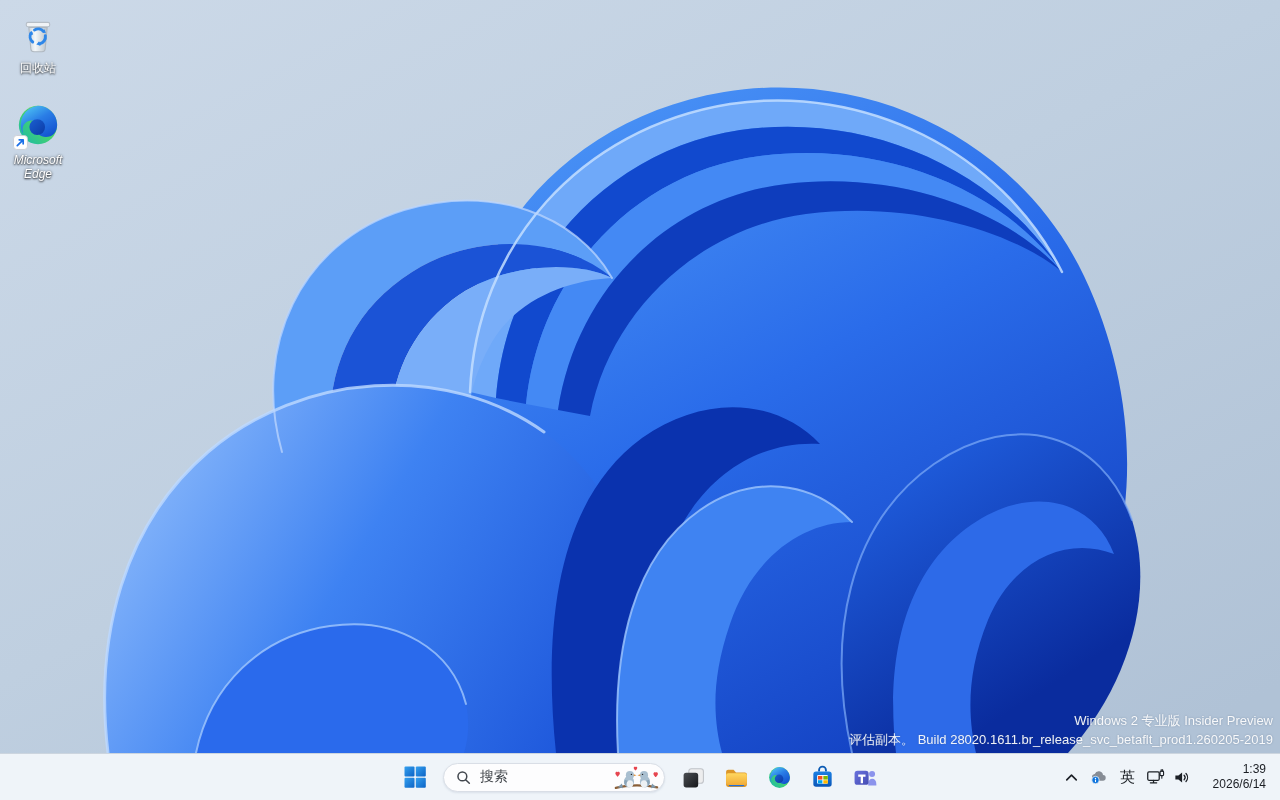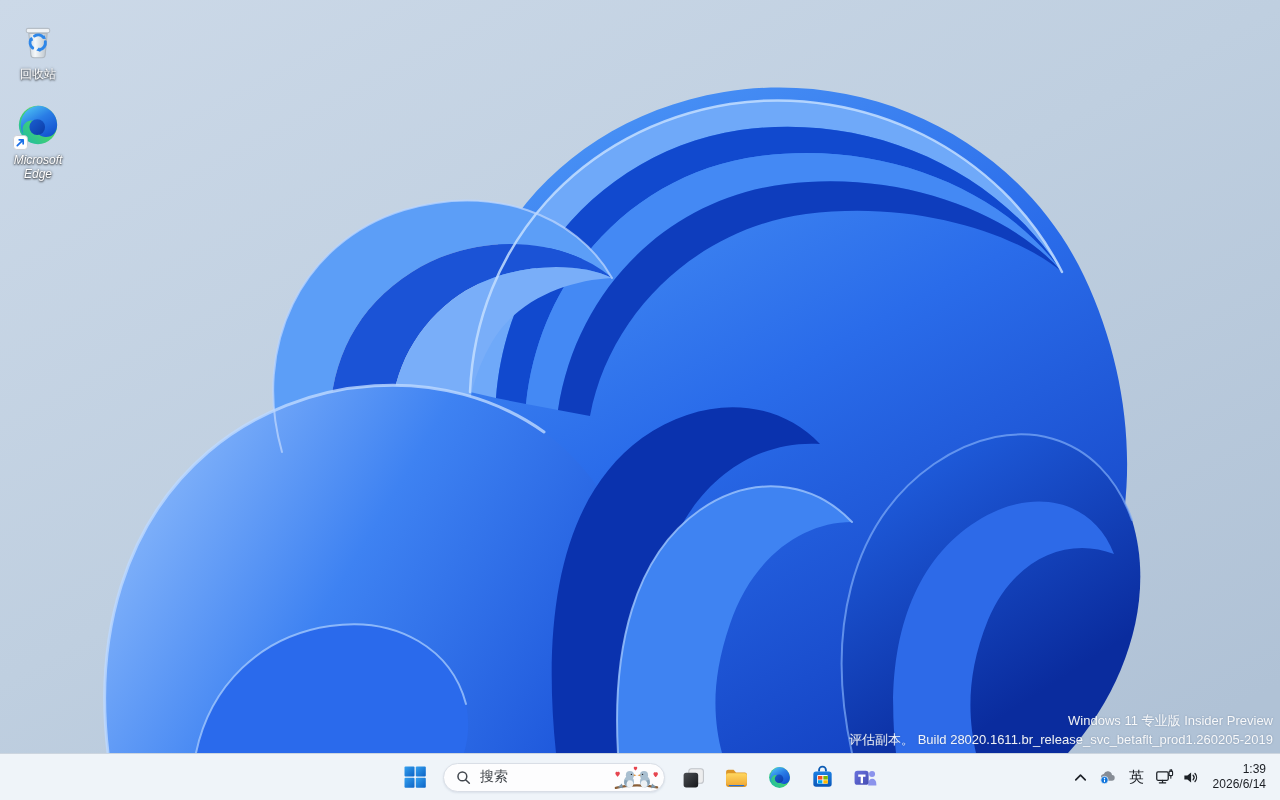--- a/index.html
+++ b/index.html
@@ -5,21 +5,21 @@
   * { margin:0; padding:0; box-sizing:border-box; }
   html,body { width:1280px; height:800px; overflow:hidden; font-family:"Liberation Sans", sans-serif; }
   body { position:relative; background:#bccbdd; }
 
   
   .wallpaper { position:absolute; inset:0 0 47px 0; }
   .wallpaper svg { display:block; width:1280px; height:753px; }
 
   
   .desktop-icon { position:absolute; width:76px; display:flex; flex-direction:column; align-items:center; gap:5px; cursor:default; }
-  .di-recycle { left:0; top:16px; }
+  .di-recycle { left:0; top:10px; }
   .di-edge { left:0; top:102px;font-style:italic; }
   .di-glyph { position:relative; width:46px; height:46px; display:flex; align-items:center; justify-content:center; }
   .di-glyph svg.main { width:44px; height:44px; }
   .di-edge .di-glyph svg.main { width:46px; height:46px; }
   .di-badge { position:absolute; left:-2px; bottom:-2px; width:15px; height:15px; }
   .di-label { font-size:12px; line-height:14px; color:#fff; text-align:center; max-width:72px;
               text-shadow:0 1px 2px rgba(0,0,0,.8), 0 0 3px rgba(0,0,0,.45); }
 
   
   .watermark { position:absolute; right:7px; bottom:51px; text-align:right;
@@ -46,21 +46,21 @@
 
   .tb-tray { position:absolute; right:0; top:0; height:100%; display:flex; align-items:center; padding-right:11px; }
   .tray-btn { height:36px; border:none; background:transparent; border-radius:5px;
               display:flex; align-items:center; justify-content:center; cursor:pointer; color:#1c2026; }
   .tray-btn svg { width:19px; height:19px; }
   .w-chevron { width:25px; }
   .w-cloud { width:30px; }
   .w-ime { width:28px; font-size:15px; }
   .w-net { width:27px; }
   .w-vol { width:27px; }
-  .clock-btn { margin-left:5px; height:40px; border:none; background:transparent; border-radius:5px;
+  .clock-btn { margin-left:14px; height:40px; border:none; background:transparent; border-radius:5px;
                display:flex; flex-direction:column; justify-content:center; align-items:flex-end;
                padding:0 3px; cursor:pointer; color:#1b1e24; font-size:12px; line-height:15px; }
 </style>
 </head>
 <body>
 
 <svg width="0" height="0" style="position:absolute" aria-hidden="true">
   <defs>
     <linearGradient id="egGreenG" x1="0" y1="1" x2="1" y2="0">
       <stop offset="0" stop-color="#16b8b0"></stop>
@@ -196,21 +196,21 @@
       </svg>
     <svg class="di-badge" viewBox="0 0 14 14">
       <rect x="0.5" y="0.5" width="13" height="13" rx="3" fill="#fff" stroke="#c9ccd2" stroke-width="0.8"></rect>
       <path d="M4 10 L9.5 4.5 M9.5 4.5 H5.8 M9.5 4.5 V8.2" stroke="#1a6fe8" stroke-width="1.6" fill="none" stroke-linecap="round" stroke-linejoin="round"></path>
     </svg>
   </div>
   <div class="di-label">Microsoft Edge</div>
 </div>
 
 <div class="watermark">
-  <div>Windows 11 专业版 Insider Preview</div>
+  <div>Windows 2 专业版 Insider Preview</div>
   <div>评估副本。 Build 28020.1611.br_release_svc_betaflt_prod1.260205-2019</div>
 </div>
 
 <div class="taskbar">
   <div class="tb-center">
 
     <button class="tb-btn start-btn">
       <svg viewBox="0 0 24 24">
         <rect x="1.5" y="1.5" width="10" height="10" rx="1" fill="url(#startG)"></rect>
         <rect x="12.8" y="1.5" width="10" height="10" rx="1" fill="url(#startG)"></rect>

